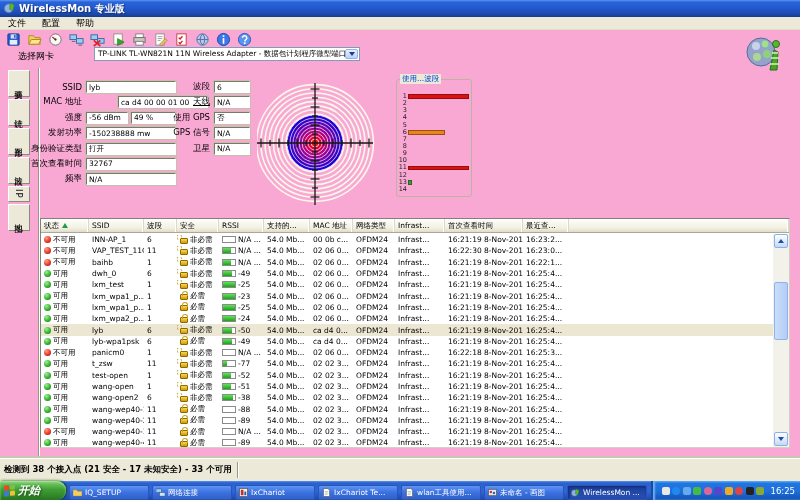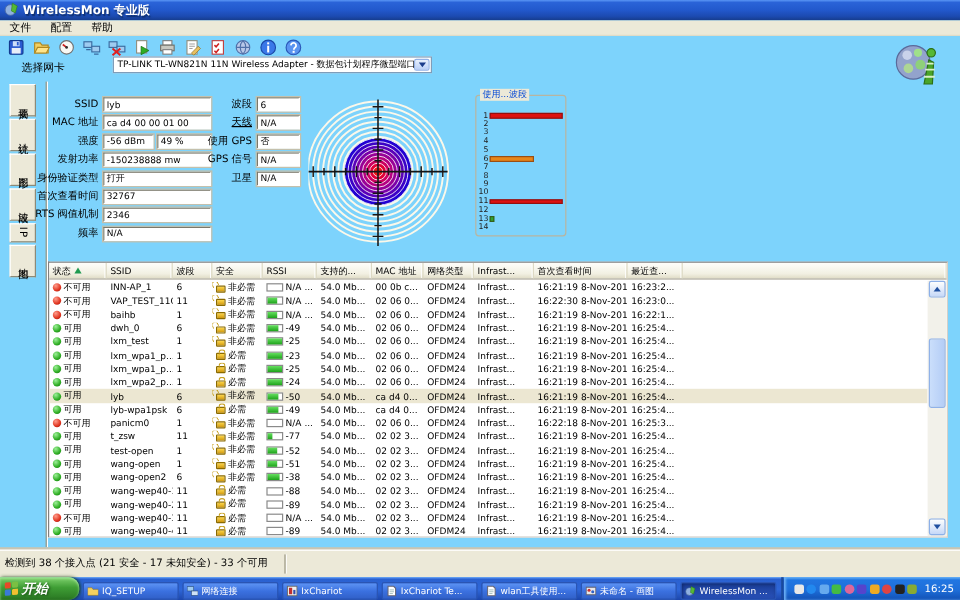--- a/index.html
+++ b/index.html
@@ -1,17 +1,17 @@
 <!DOCTYPE html>
 <html><head>
 <meta charset="utf-8">
 <style>
   html,body{margin:0;padding:0;background:#555;}
   *{box-sizing:border-box;}
-  .screen{position:relative;width:800px;height:500px;background:#7dd3fc;overflow:hidden;
+  .screen{position:relative;width:800px;height:500px;background:#f9a8d4;overflow:hidden;
           font-family:"DejaVu Sans",sans-serif;color:#000;}
   
   .titlebar{position:absolute;top:0;left:0;right:0;height:17px;
     background:linear-gradient(180deg,#5a96f5 0%,#2a63d8 12%,#2258cc 50%,#1c4ab0 80%,#163c8c 100%);
     display:flex;align-items:center;gap:3px;padding-left:3px;color:#fff;font-size:10px;font-weight:bold;
     text-shadow:1px 1px 1px #10306e;}
   .titlebar svg{width:13px;height:13px;}
   
   .menubar{position:absolute;top:17px;left:0;right:0;height:13px;background:#ece9d8;
     display:flex;align-items:center;font-size:9px;border-bottom:1px solid #e0dcc8;}
@@ -90,21 +90,21 @@
   .sbtn.up{top:0;}
   .sbtn.down{bottom:1px;}
   .sbtn i{width:0;height:0;border-left:3px solid transparent;border-right:3px solid transparent;}
   .sbtn.up i{border-bottom:4px solid #2050a0;}
   .sbtn.down i{border-top:4px solid #2050a0;}
   .sthumb{position:absolute;left:1px;right:1px;top:48px;height:58px;
     background:linear-gradient(90deg,#cadefb,#b4cdf6);border:1px solid #90b2e8;border-radius:2px;}
   
   .statusbar{position:absolute;left:0;right:0;bottom:19px;height:23px;background:#ece9d8;
     border-top:1px solid #fff;box-shadow:0 -2px 0 #c9c5b2;display:flex;align-items:center;font-size:8.5px;}
-  .spane1{width:237px;padding-left:4px;white-space:nowrap;overflow:hidden;}
+  .spane1{width:237px;padding-left:4px;white-space:nowrap;overflow:hidden;font-weight:bold;}
   .sdiv{width:2px;height:16px;border-left:1px solid #9a9782;border-right:1px solid #fff;}
   
   .taskbar{position:absolute;left:0;right:0;bottom:0;height:19px;
     background:linear-gradient(180deg,#5a94f2 0%,#2a61d0 10%,#2e66d8 55%,#1c46ac 100%);
     display:flex;align-items:flex-end;}
   .startbtn{height:19px;width:66px;flex:0 0 66px;
     background:linear-gradient(180deg,#7fd26e 0%,#3f9e35 45%,#2f8127 85%,#256e1e 100%);
     border-radius:0 9px 9px 0;color:#fff;font-weight:bold;font-style:italic;font-size:11px;
     display:flex;align-items:center;gap:3px;padding-left:4px;
     box-shadow:inset 0 1px 2px #a8e89a,1px 0 3px #123a0e;text-shadow:1px 1px 2px #1c5016;}
@@ -270,42 +270,38 @@
       </div>
     </div>
 
   <div class="fields" style="left:0;" id="sumfields">
       <div class="frow">
         <span class="flabel" style="width: 86px;">SSID</span>
         <span class="fbox" style="width: 90px;">lyb</span>
       </div>
       <div class="frow">
         <span class="flabel" style="width: 86px;">MAC 地址</span>
-        <span class="fbox" style="width: 90px;">ca d4 00 00 01 00</span>
+        <span class="fbox" style="width: 90px; margin-left: 32px;">ca d4 00 00 01 00</span>
       </div>
       <div class="frow">
         <span class="flabel" style="width: 86px;">强度</span>
         <span class="fbox" style="width: 42px;">-56 dBm</span>
         <span class="fbox" style="width: 45px; margin-left: 3px;">49 %</span>
       </div>
       <div class="frow">
         <span class="flabel" style="width: 86px;">发射功率</span>
         <span class="fbox" style="width: 90px;">-150238888 mw</span>
       </div>
       <div class="frow">
         <span class="flabel" style="width: 86px;">身份验证类型</span>
         <span class="fbox" style="width: 90px;">打开</span>
       </div>
       <div class="frow">
         <span class="flabel" style="width: 86px;">首次查看时间</span>
         <span class="fbox" style="width: 90px;">32767</span>
-      </div>
-      <div class="frow">
-        <span class="flabel" style="width: 86px;">RTS 阀值机制</span>
-        <span class="fbox" style="width: 90px;">2346</span>
       </div>
       <div class="frow">
         <span class="flabel" style="width: 86px;">频率</span>
         <span class="fbox" style="width: 90px;">N/A</span>
       </div>
     </div>
   <div class="fields" style="left:160px;" id="gpsfields">
       <div class="frow">
         <span class="flabel" style="width: 54px;">波段</span>
         <span class="fbox" style="width: 36px;">6</span>

